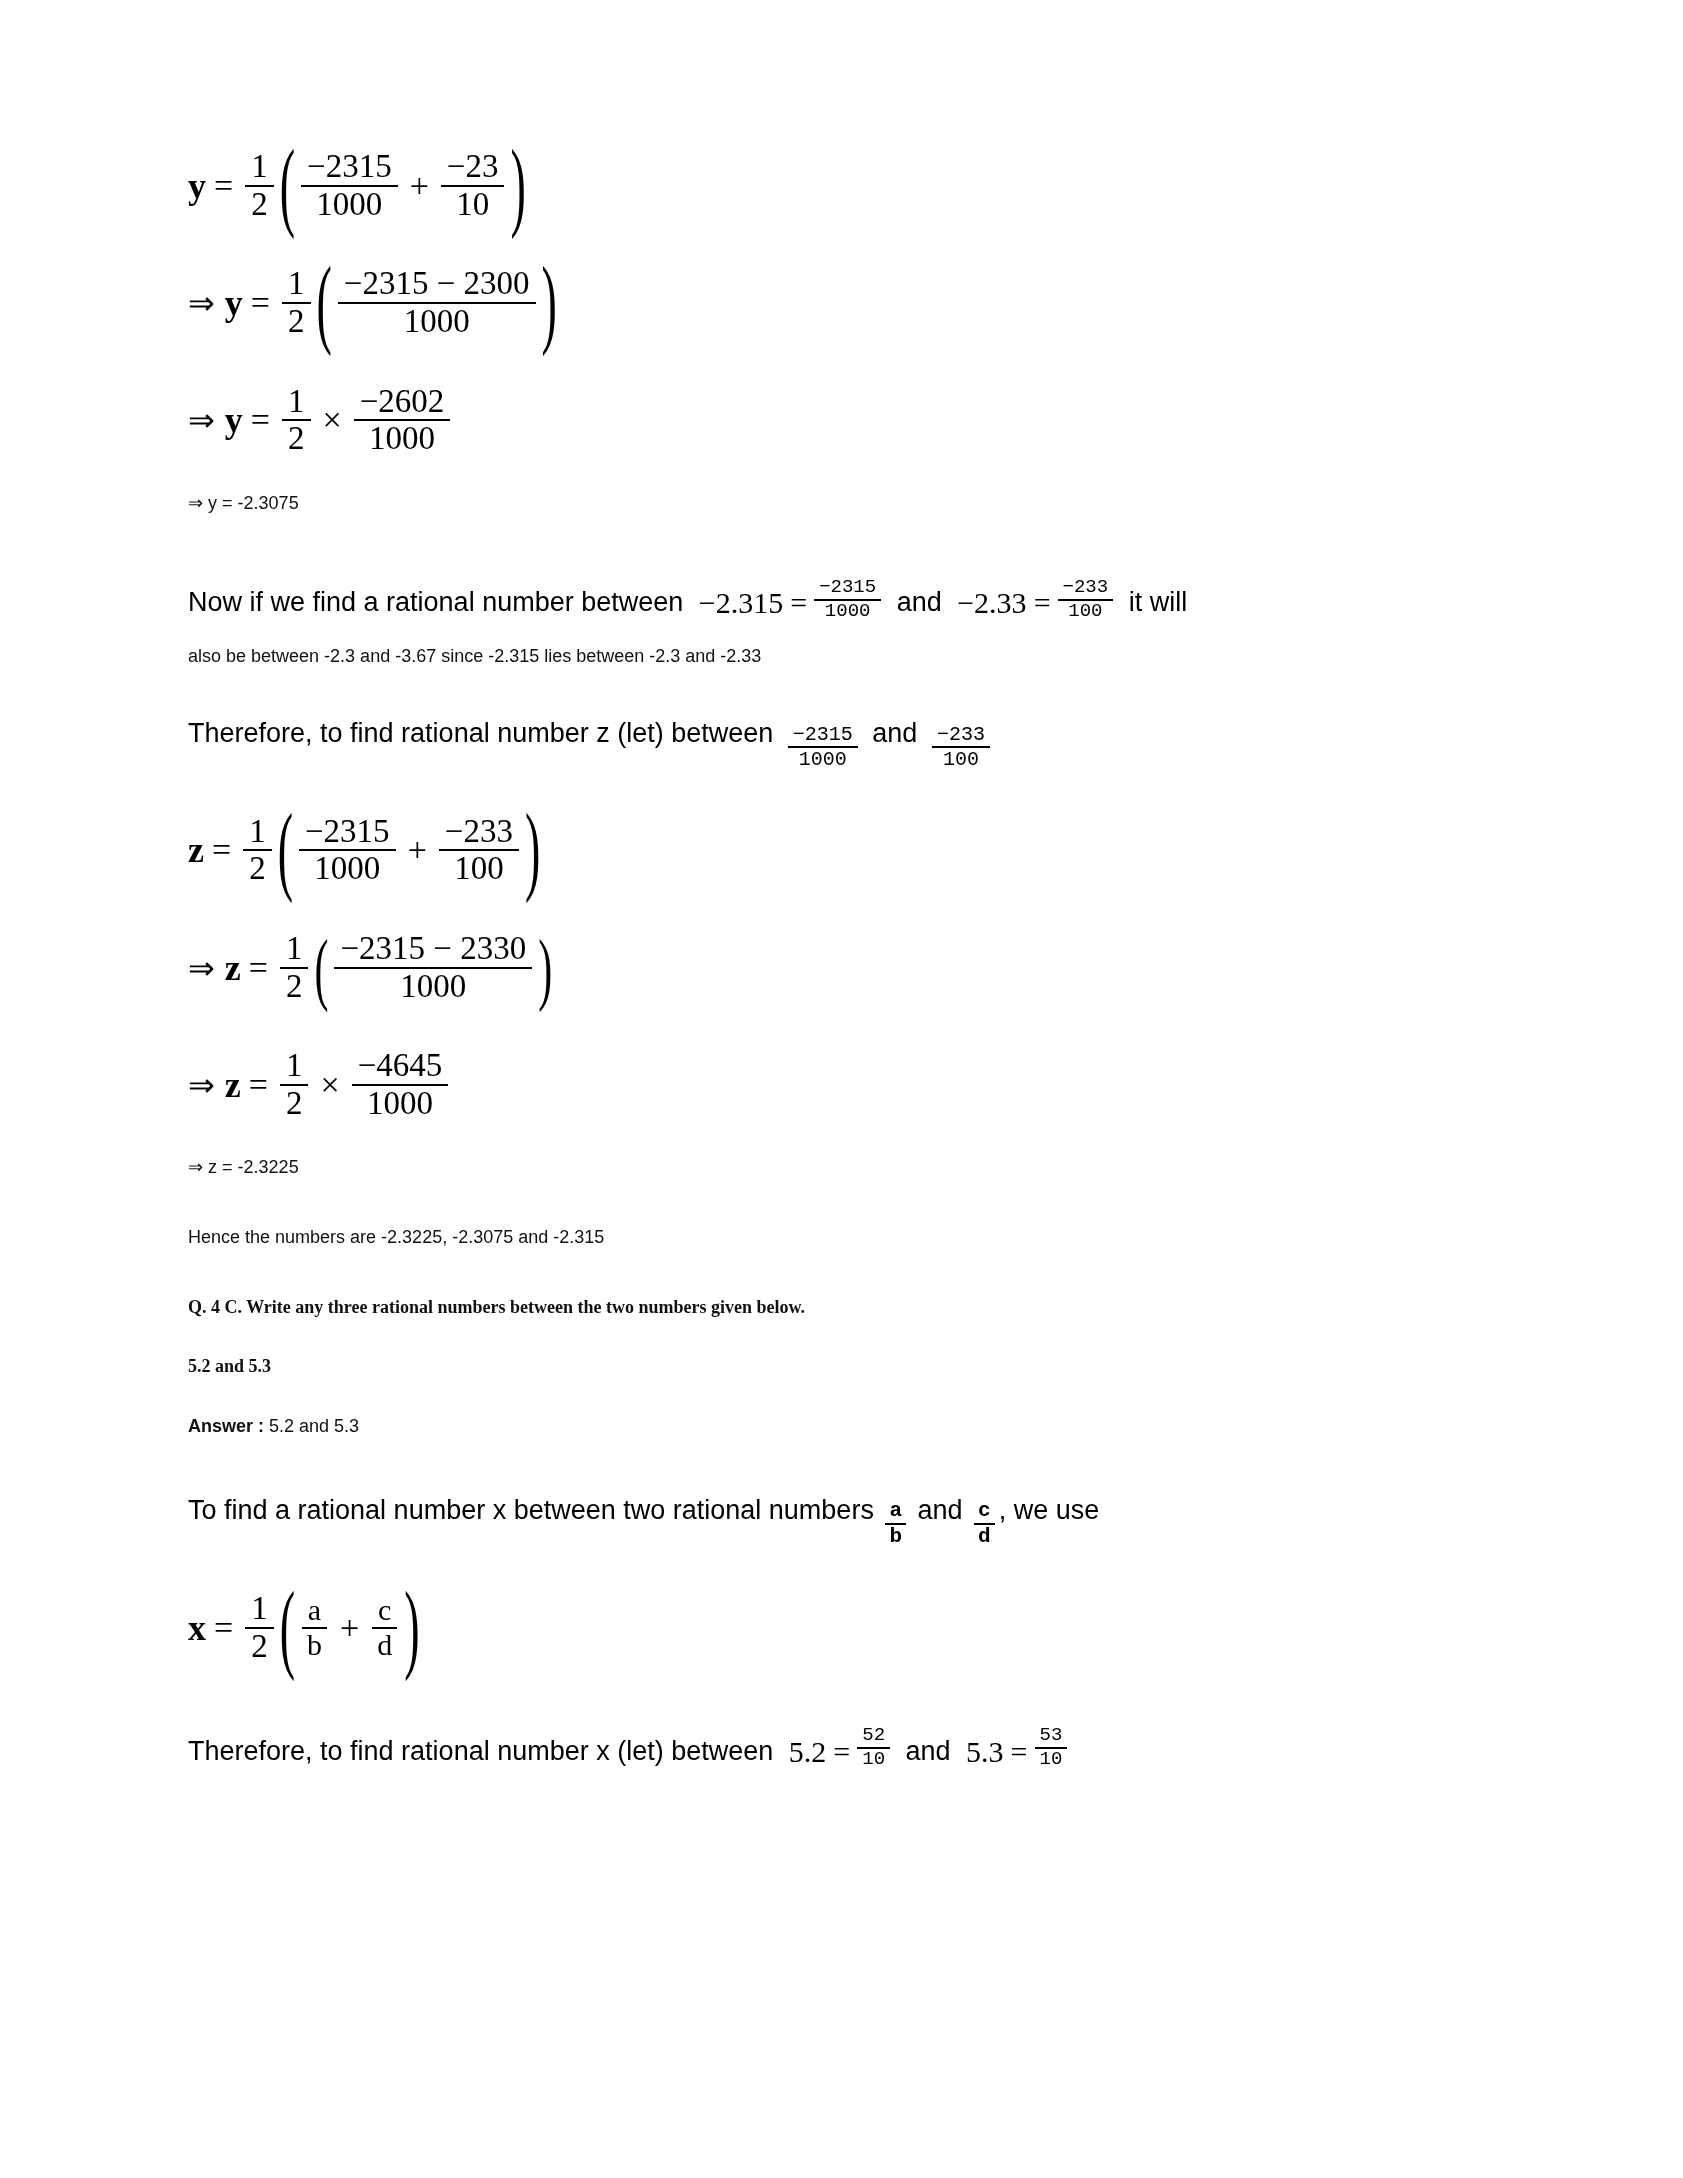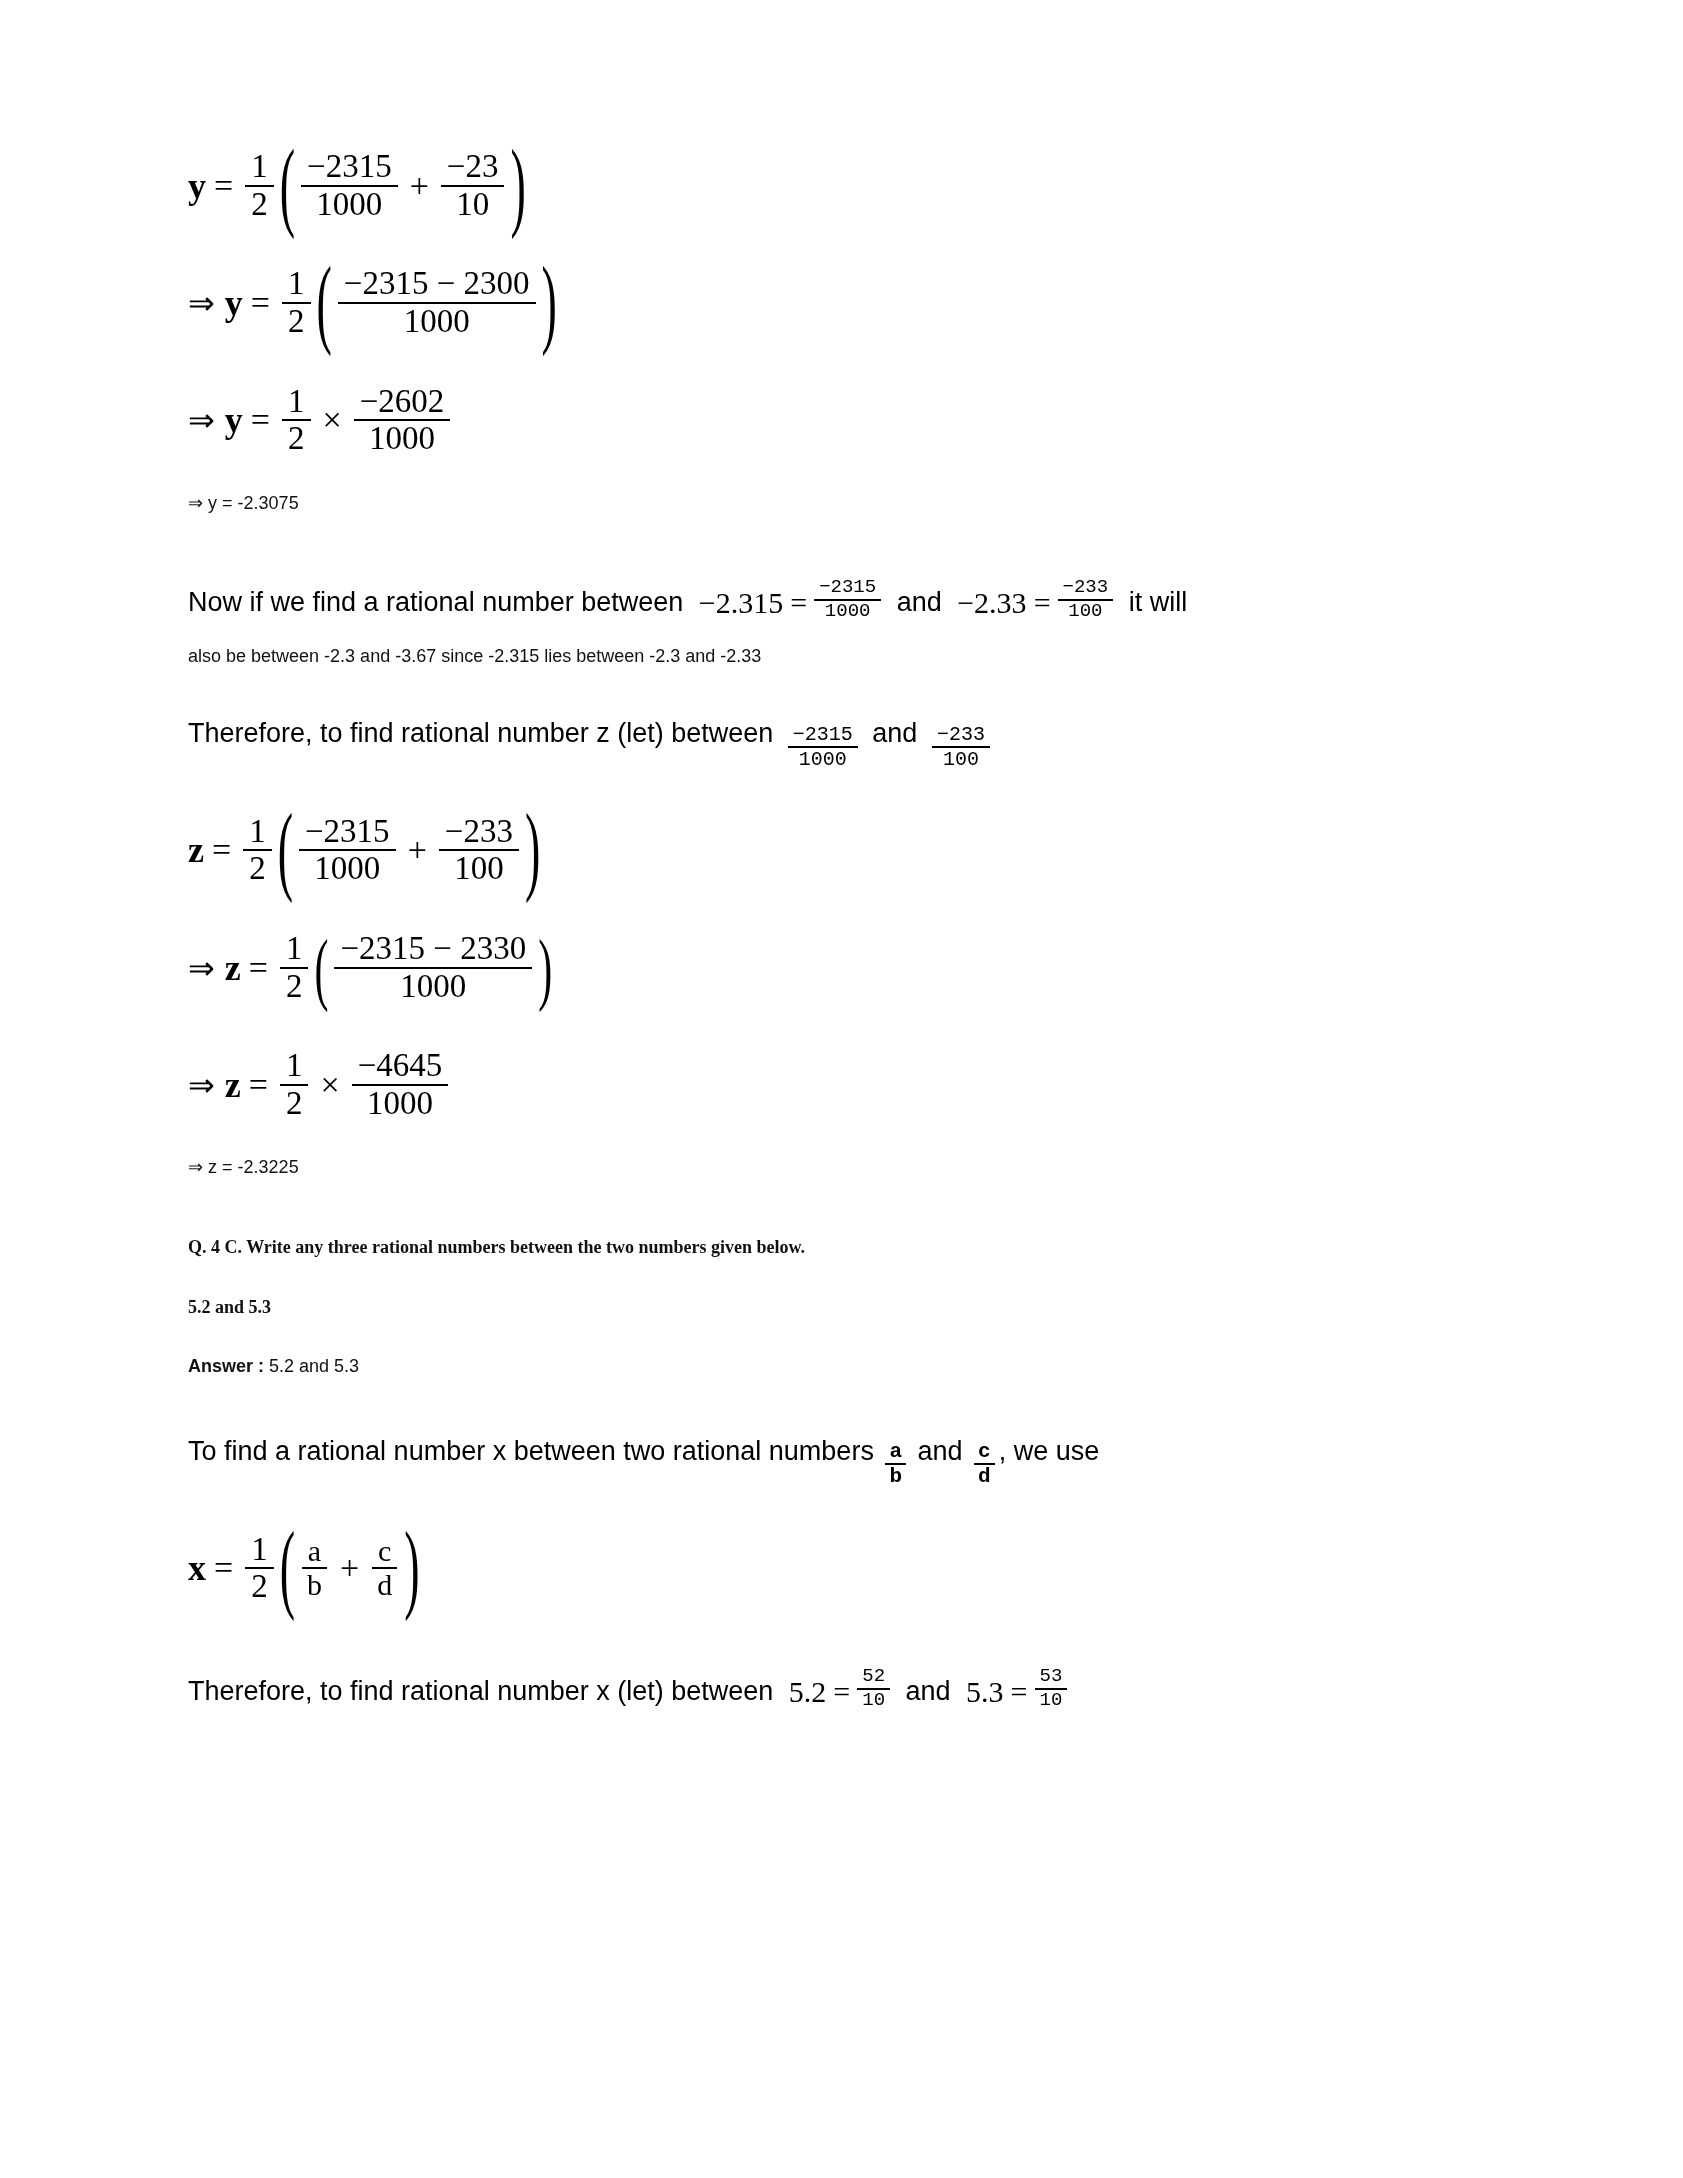--- a/index.html
+++ b/index.html
@@ -323,20 +323,21 @@
         <span class="den">1000</span>
       </span>
     </div>
 
     <div class="spacer-18"></div>
 
     <p class="para">⇒ z = -2.3225</p>
 
     <div class="spacer-10"></div>
 
+    <p class="para">Hence the numbers are -2.3225, -2.3075 and -2.315</p>
 
     <div class="spacer-10"></div>
 
     <p class="para bold">Q. 4 C. Write any three rational numbers between the two numbers given below.</p>
 
     <p class="para bold">5.2 and 5.3</p>
 
     <p class="para"><span class="lbl">Answer : </span><span>5.2 and 5.3</span></p>
 
     <div class="spacer-18"></div>

